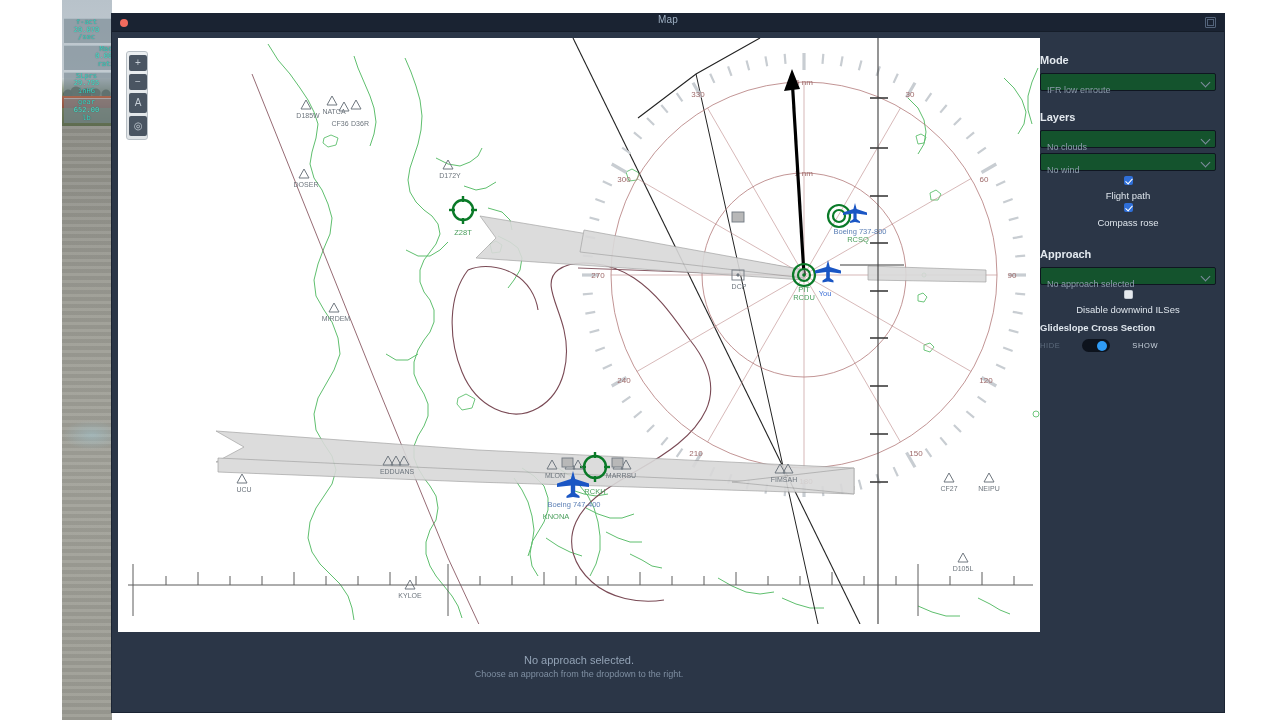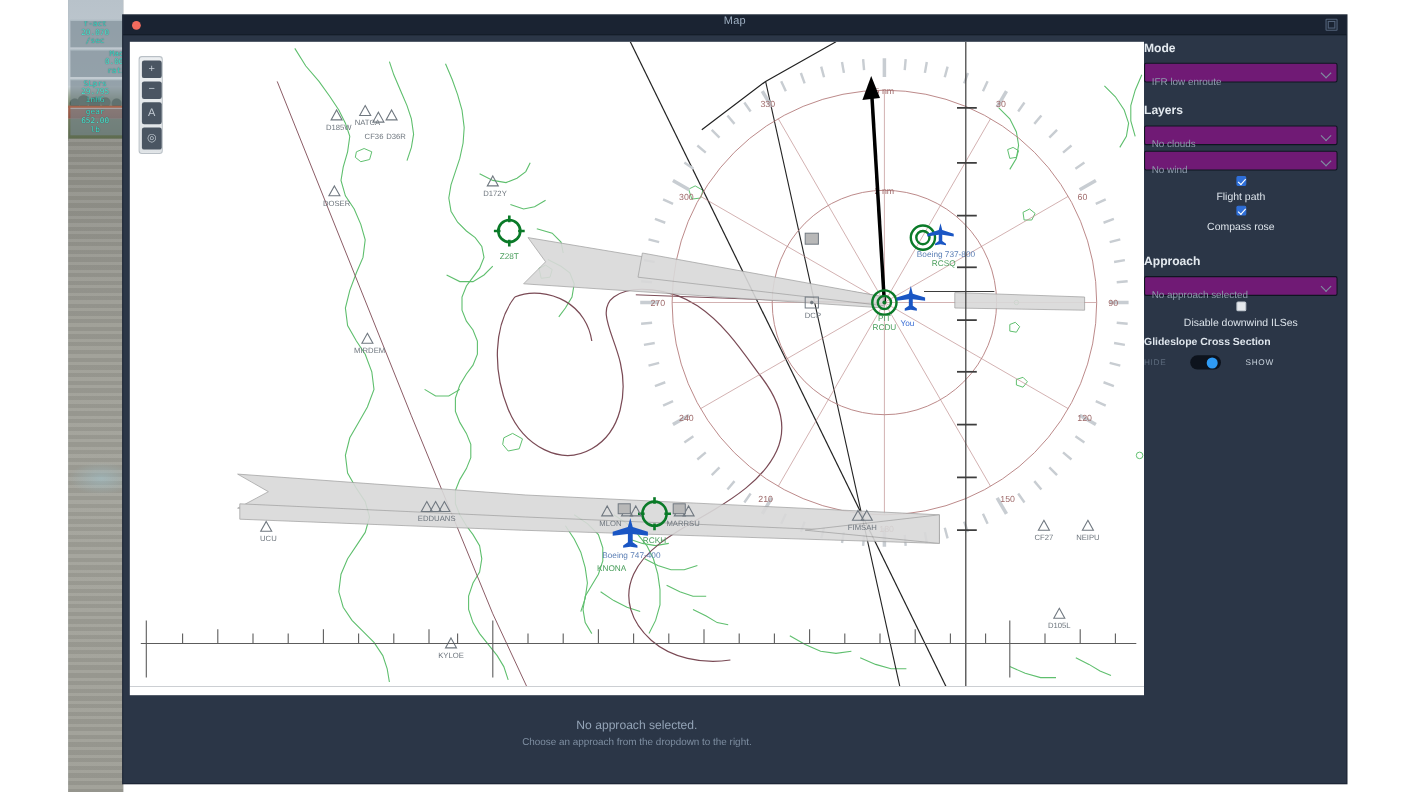--- a/index.html
+++ b/index.html
@@ -143,33 +143,33 @@
   
   .bottom-msg {
     position: absolute; left: 6px; top: 640px; width: 922px;
     text-align: center;
   }
   .bottom-msg .line1 { font-size: 11px; color: #93a3b6; }
   .bottom-msg .line2 { font-size: 9px; color: #7e8ea1; margin-top: 3px; }
 
   
   .panel {
-    position: absolute; right: 8px; top: 24px;
+    position: absolute; right: 8px; top: 40px;
     width: 176px; height: 666px;
     color: #d7dee6;
   }
   .panel-heading {
     font-size: 11px; font-weight: bold; color: #e3e9ef;
     margin-bottom: 7px;
   }
   .panel-group { margin-bottom: 20px; }
   .select {
     position: relative;
     height: 17px;
-    background: #701a75;
+    background: #14532d;
     border: 1px solid #0f1621;
     border-radius: 2px;
     display: flex; align-items: center;
     padding: 16px 18px 0 6px;
     margin-bottom: 5px;
   }
   .select-value { font-size: 9px; color: #8e9cad; white-space: nowrap; overflow: hidden; }
   .chev {
     position: absolute; right: 6px; top: 5px;
     width: 7px; height: 7px;

